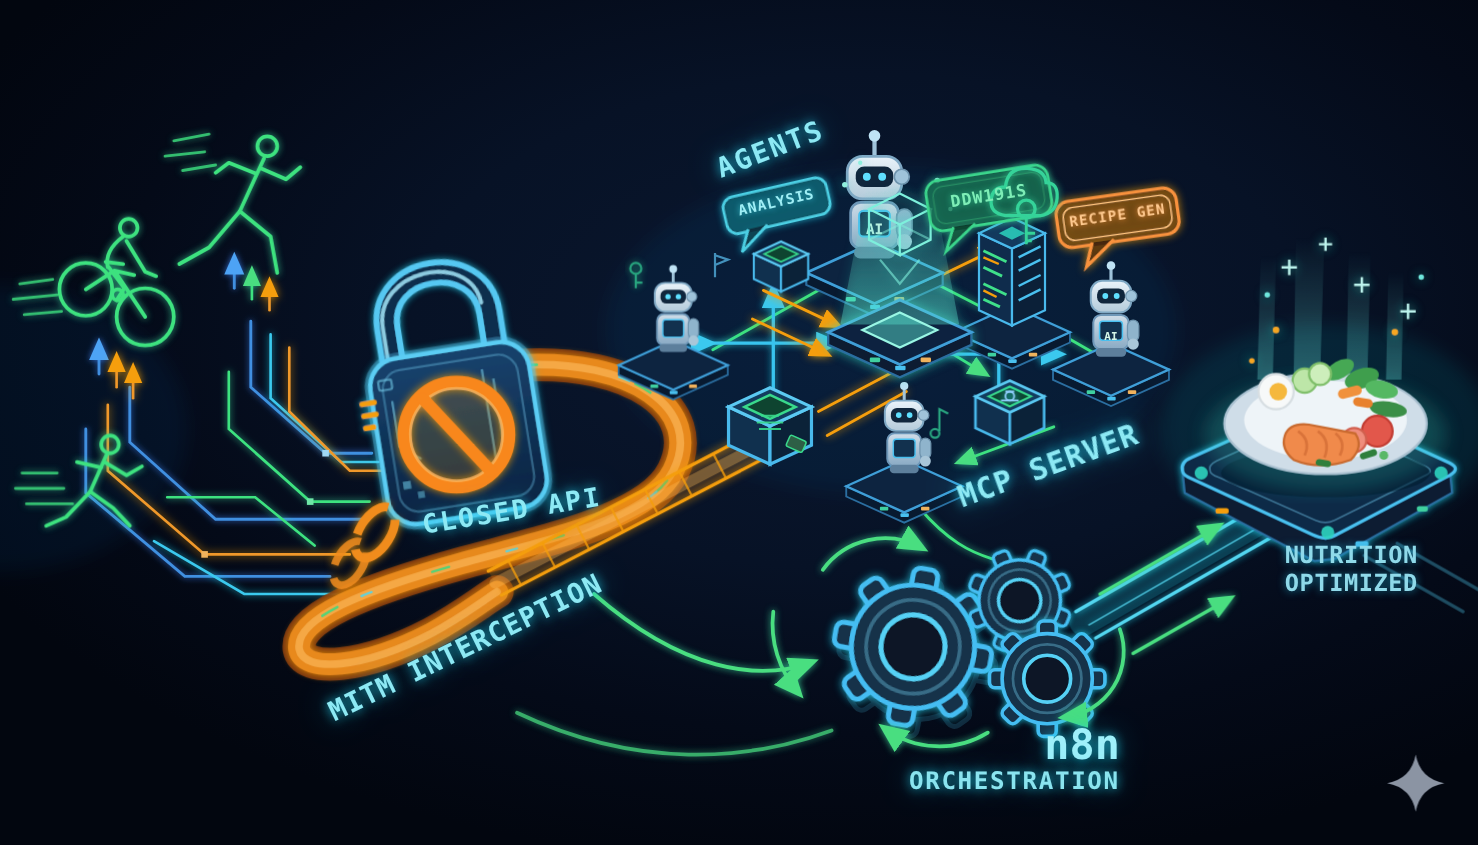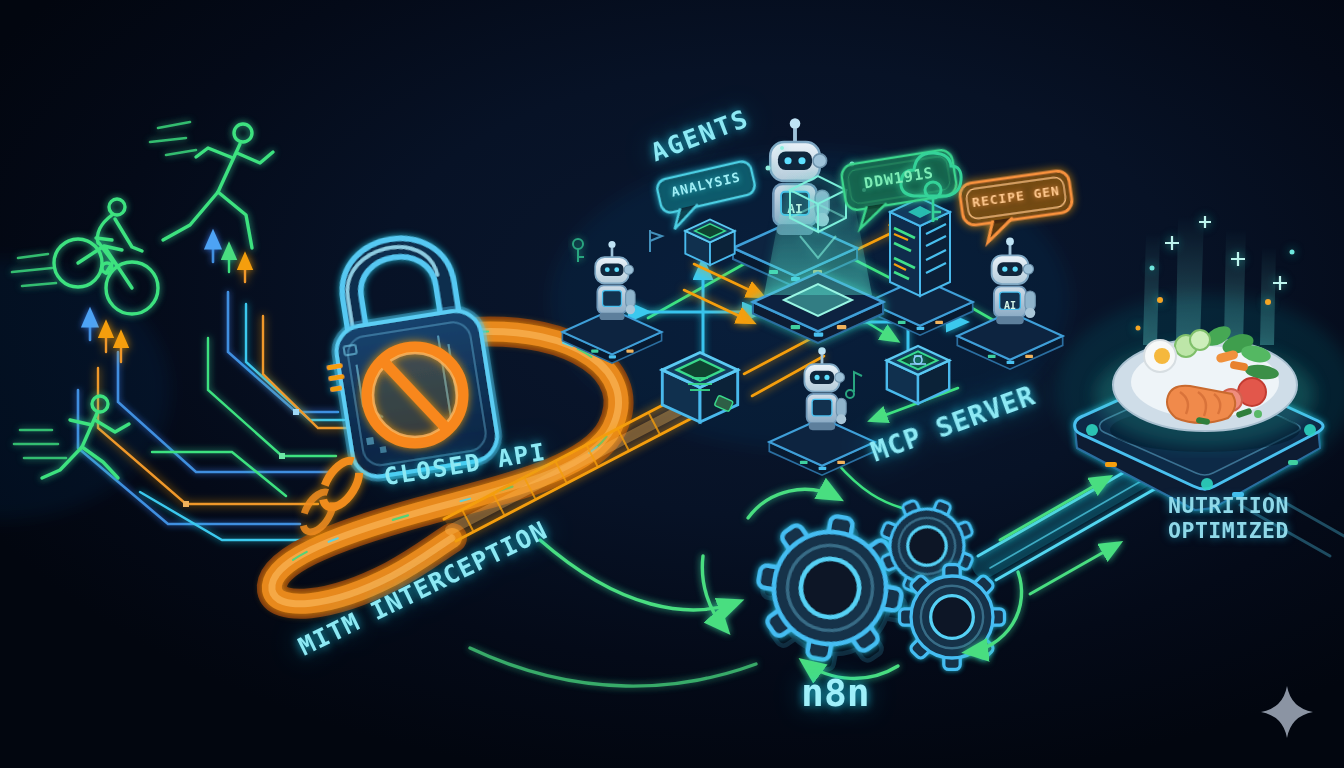--- a/index.html
+++ b/index.html
@@ -10,21 +10,21 @@
   .lbl{position:absolute;font-family:"DejaVu Sans Mono", monospace;font-weight:bold;white-space:nowrap;}
   .cy{color:#8de9f4;text-shadow:0 0 10px rgba(34,211,238,.85),0 0 30px rgba(34,211,238,.45);}
   #title{top:26px;left:50%;transform:translateX(-50%);font-size:45px;letter-spacing:4px;color:#a9f1fa;
          text-shadow:0 0 12px rgba(56,224,240,.9),0 0 42px rgba(34,211,238,.55),0 3px 2px rgba(0,0,0,.6);}
   #agents{left:648px;top:116px;width:130px;font-size:25px;letter-spacing:2px;transform:rotate(-21deg);}
   #closed-api{left:383px;top:450px;width:170px;font-size:24px;letter-spacing:2px;transform:rotate(-9deg);}
   #mitm{left:285px;top:574px;width:276px;font-size:25px;letter-spacing:1px;transform:rotate(-26deg);text-align:center;}
   #mcp{left:858px;top:408px;width:190px;font-size:27px;letter-spacing:1px;transform:rotate(-20deg);text-align:center;}
   #optimized{left:1168px;top:493px;font-size:21.5px;line-height:25px;letter-spacing:.5px;color:#8fd9e9;
              text-shadow:0 0 8px rgba(34,180,220,.7);}
-  #n8n-wrap{left:801px;top:658px;width:240px;text-align:left;margin-top:16px;}
+  #n8n-wrap{left:778px;top:658px;width:240px;text-align:right;}
   #n8n-big{font-size:38px;color:#9ff0fa;display:block;line-height:38px;}
   #n8n-sub{font-size:22px;letter-spacing:1.5px;color:#8ae4ef;display:block;line-height:30px;}
   .bubtxt{position:absolute;text-align:center;font-weight:bold;}
   #t-analysis{left:656px;top:177px;width:100px;font-size:13px;transform:rotate(-13deg);color:#9feef5;letter-spacing:1px;text-shadow:0 0 6px rgba(60,210,230,.8);}
   #t-data{left:844px;top:169px;width:110px;font-size:15px;transform:rotate(-9deg);color:#7dedb6;letter-spacing:1px;text-shadow:0 0 6px rgba(52,211,153,.8);}
   #t-recipe{left:961px;top:189px;width:110px;font-size:13px;transform:rotate(-8deg);color:#ffc98f;letter-spacing:1px;text-shadow:0 0 6px rgba(248,146,62,.9);}
 </style>
 </head>
 <body>
 
@@ -445,17 +445,18 @@
 <div id="agents" class="lbl cy">AGENTS</div>
 <div id="closed-api" class="lbl cy">CLOSED API</div>
 <div id="mitm" class="lbl cy">MITM INTERCEPTION</div>
 <div id="mcp" class="lbl cy">MCP SERVER</div>
 <div id="optimized" class="lbl">
   <span style="display:block">NUTRITION</span>
   <span style="display:block">OPTIMIZED</span>
 </div>
 <div id="n8n-wrap" class="lbl">
   <span id="n8n-big" class="cy">n8n</span>
+  <span id="n8n-sub" class="cy">ORCHESTRATION</span>
 </div>
 <div id="t-analysis" class="bubtxt">ANALYSIS</div>
 <div id="t-data" class="bubtxt">DDW191S</div>
 <div id="t-recipe" class="bubtxt">RECIPE GEN</div>
 </div>
 
 </body></html>

